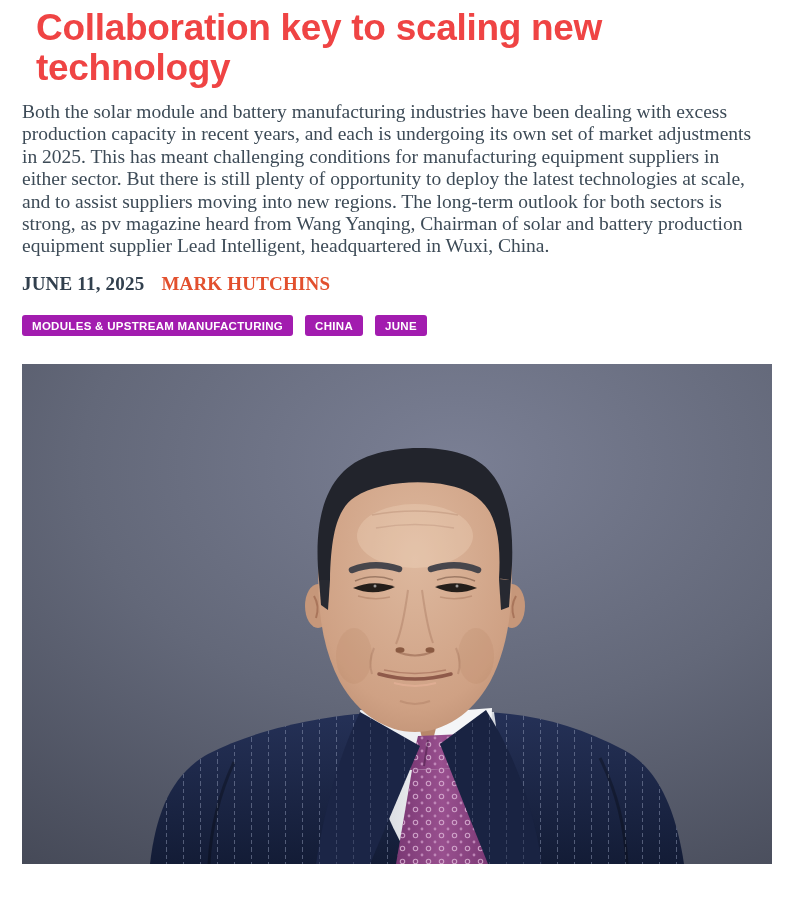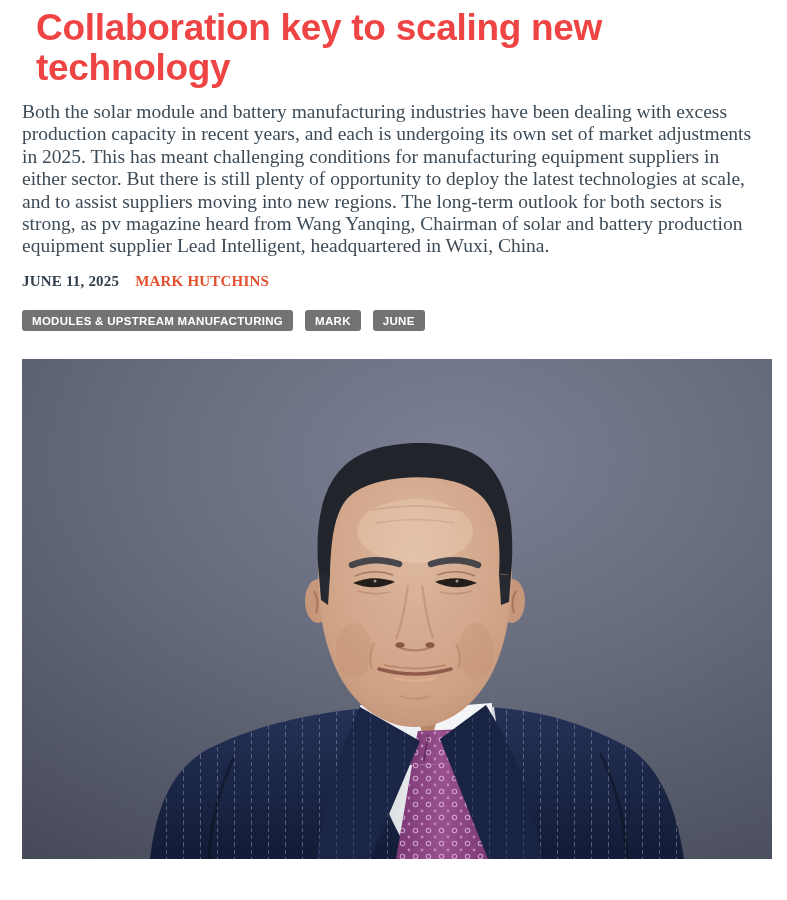--- a/index.html
+++ b/index.html
@@ -26,40 +26,40 @@
   }
   .lead {
     margin: 13px 0 9px;
     max-width: 745px;
     font-size: 19.5px;
     line-height: 22.4px;
     color: #3d4b57;
   }
   .meta {
     margin: 15px 0 8px;
-    font-size: 15px;
+    font-size: 19px;
     font-weight: 700;
     letter-spacing: 0.2px;
     font-family: Liberation Serif, serif;
   }
   .meta .date { color: #32404e; }
   .meta .author {
     color: #e2502e;
     margin-left: 12px;
     text-decoration: none;
     cursor: pointer;
   }
   .tags {
     margin: 20px 0 0;
     display: flex;
     gap: 12px;
   }
   .tag {
     display: inline-block;
-    background: #737373;
+    background: #a21caf;
     color: #ffffff;
     font-family: "Liberation Sans", sans-serif;
     font-size: 11.5px;
     font-weight: 700;
     letter-spacing: 0.3px;
     padding: 5px 10px 4px;
     border-radius: 3px;
     text-decoration: none;
     white-space: nowrap;
     cursor: pointer;
@@ -81,21 +81,21 @@
 
   <p class="lead">Both the solar module and battery manufacturing industries have been dealing with excess production capacity in recent years, and each is undergoing its own set of market adjustments in 2025. This has meant challenging conditions for manufacturing equipment suppliers in either sector. But there is still plenty of opportunity to deploy the latest technologies at scale, and to assist suppliers moving into new regions. The long-term outlook for both sectors is strong, as pv magazine heard from Wang Yanqing, Chairman of solar and battery production equipment supplier Lead Intelligent, headquartered in Wuxi, China.</p>
 
   <div class="meta">
     <span class="date">JUNE 11, 2025</span>
     <a class="author">MARK HUTCHINS</a>
   </div>
 
   <div class="tags">
     <a class="tag">MODULES &amp; UPSTREAM MANUFACTURING</a>
-    <a class="tag">MARK</a>
+    <a class="tag">CHINA</a>
     <a class="tag">JUNE</a>
   </div>
 
   <figure class="photo-figure" role="img" aria-label="Studio portrait of a man with short dark hair wearing a navy pinstripe suit, white shirt and purple patterned tie against a gray background">
     <svg viewBox="0 0 750 500" width="750" height="500">
       <defs>
         <radialGradient id="bgGrad" cx="0.58" cy="0.2" r="1.0">
           <stop offset="0" stop-color="#7a7f94"></stop>
           <stop offset="0.5" stop-color="#636879"></stop>
           <stop offset="1" stop-color="#454957"></stop>

